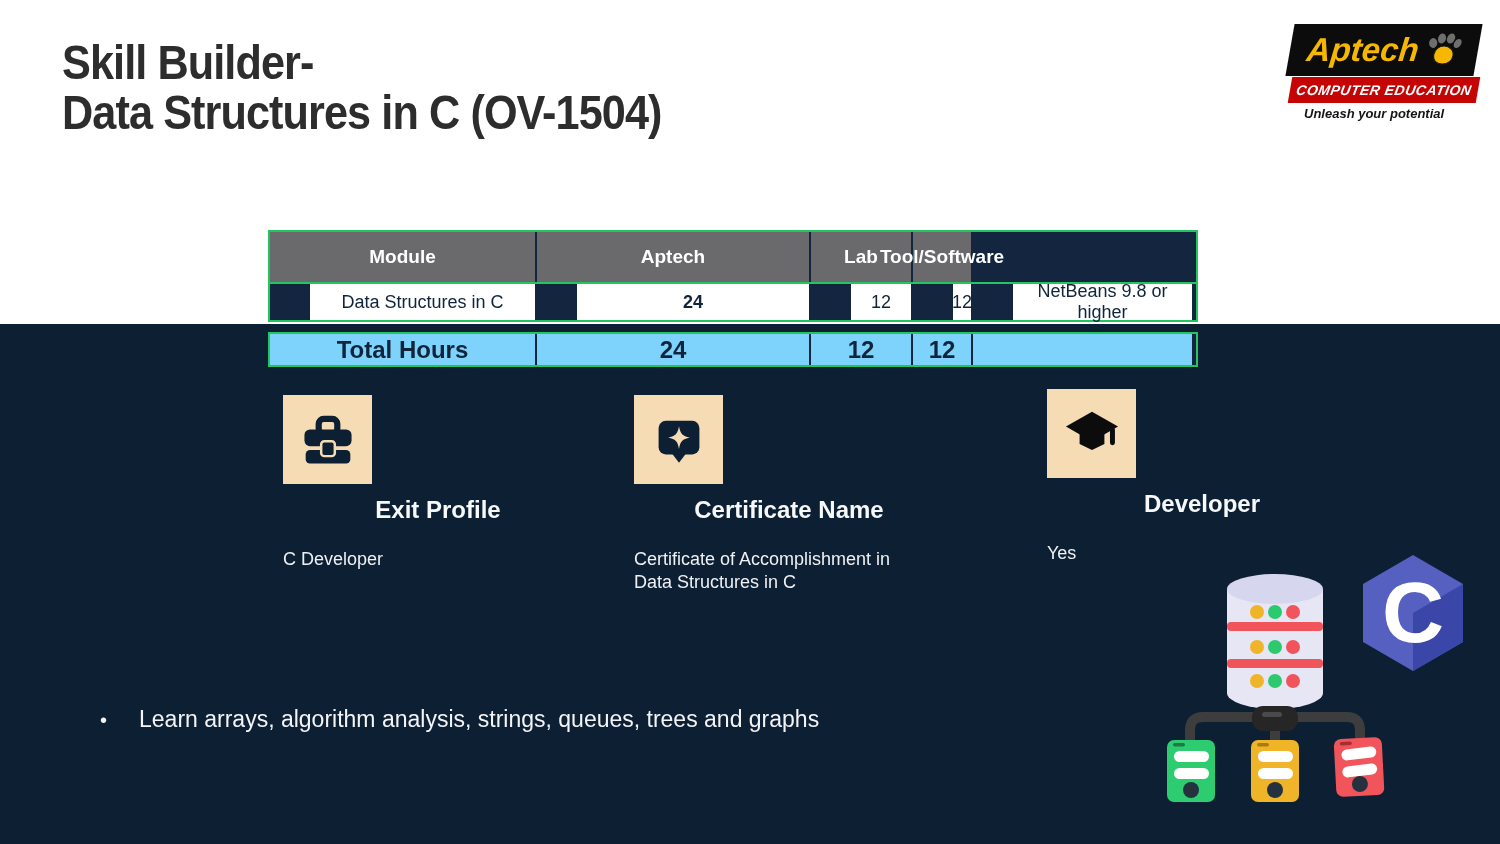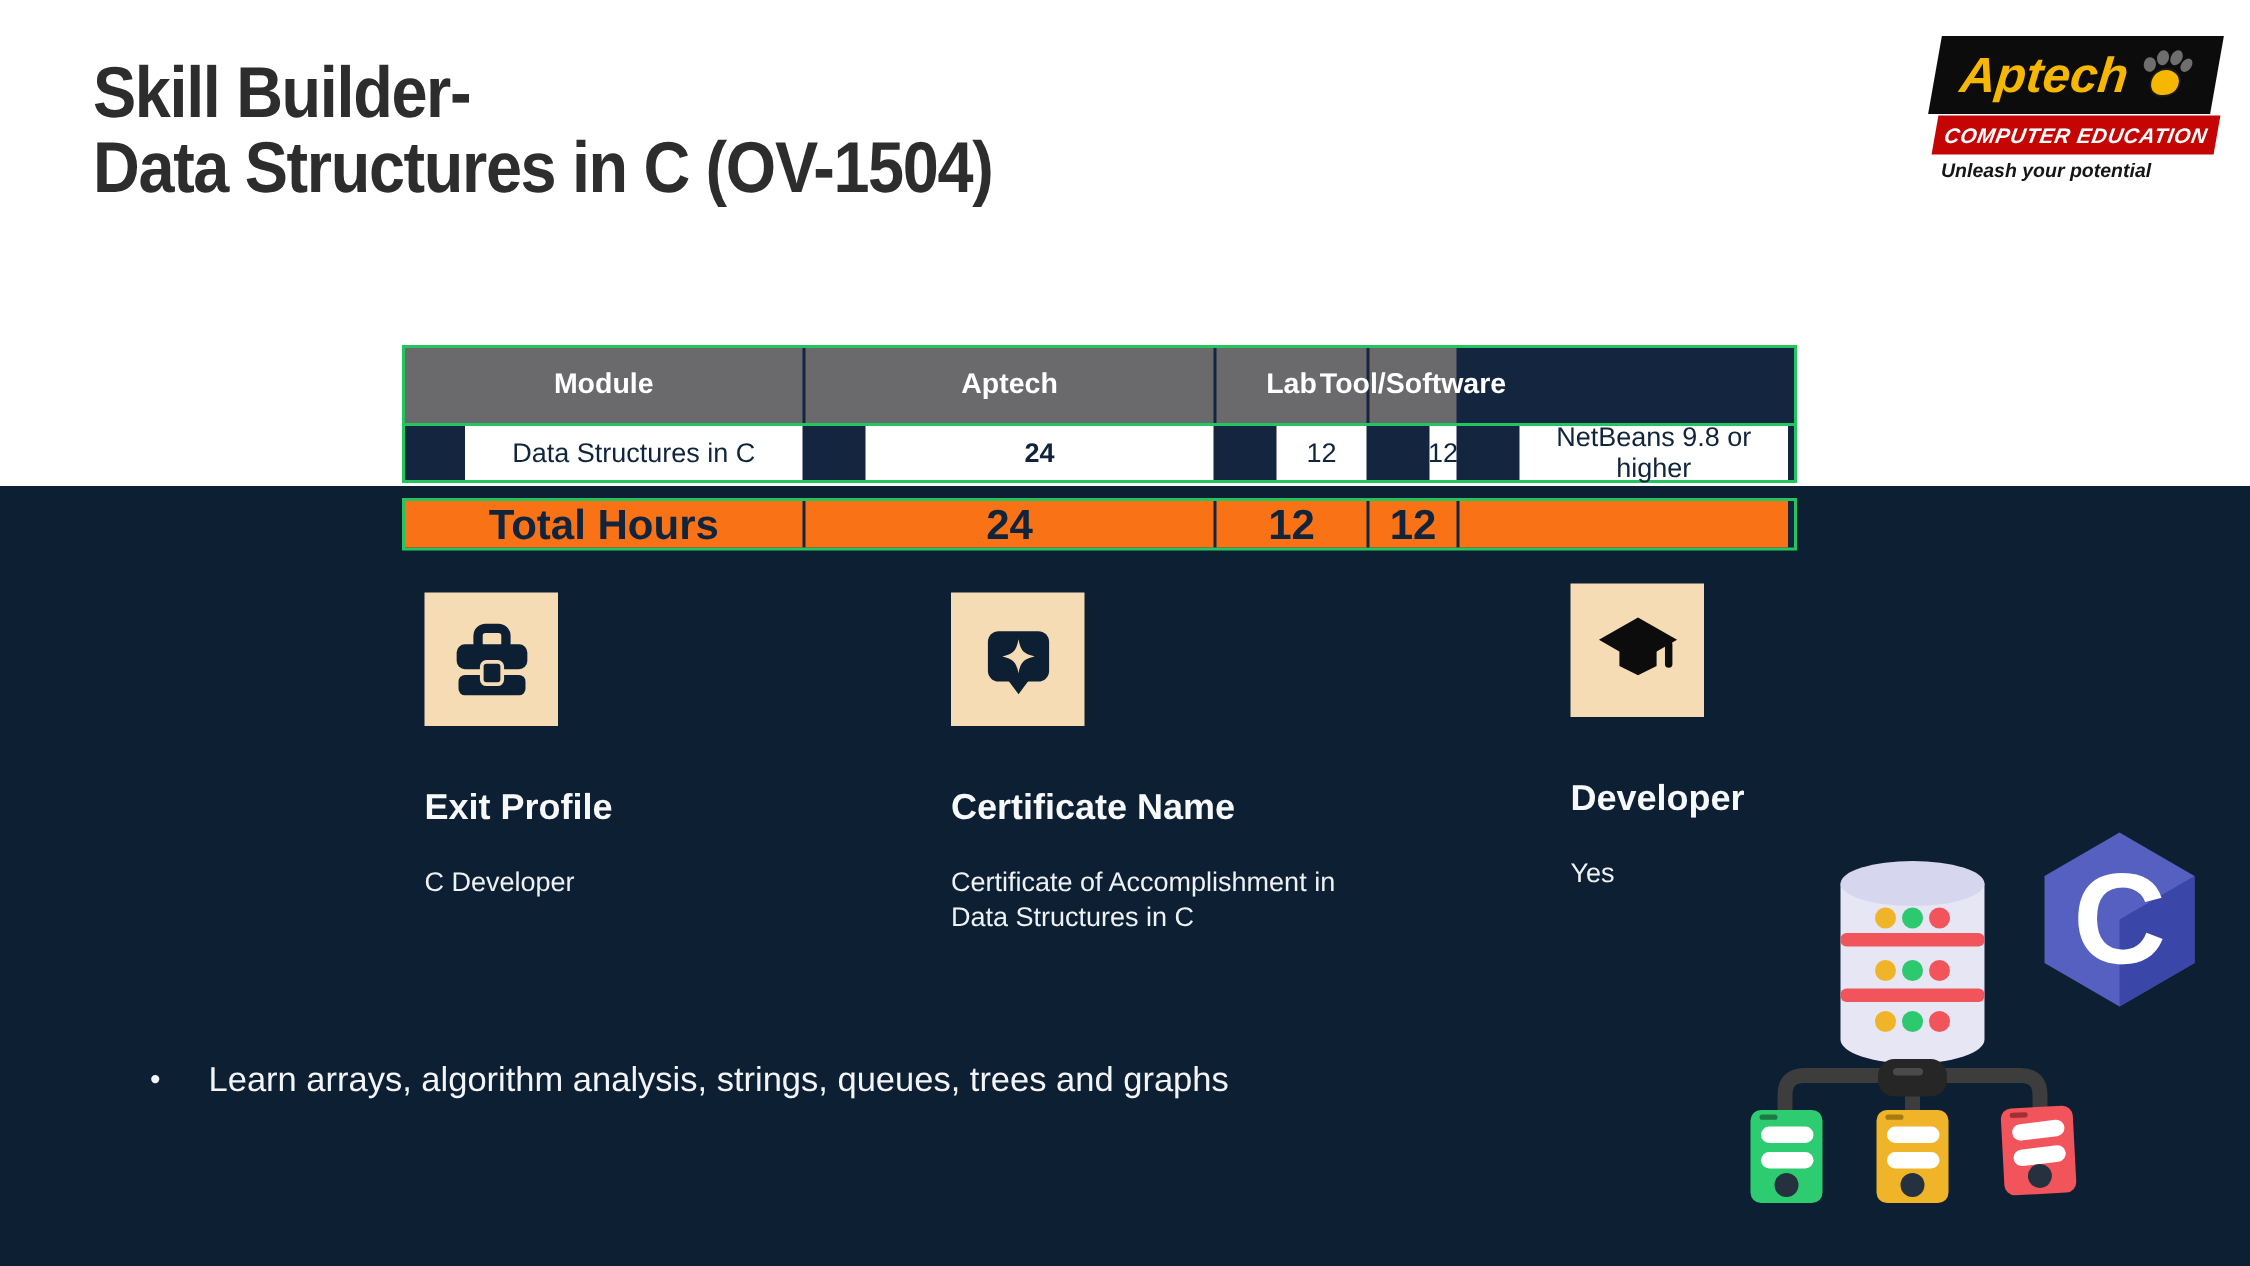--- a/index.html
+++ b/index.html
@@ -38,21 +38,21 @@
     background:#c50404; height:26px; transform:skewX(-10deg);
     display:flex; align-items:center; justify-content:center;
     margin-top:1px;
   }
   .logo-division {
     color:#ffffff; font-weight:bold; font-style:italic; font-size:14px;
     letter-spacing:0.5px; white-space:nowrap;
   }
   .logo-tagline {
     color:#151515; font-weight:bold; font-style:italic; font-size:13px;
-    margin-top:3px; margin-left:4px;
+    margin-top:3px; margin-left:14px;
   }
 
   
   .course-table { position:absolute; left:268px; top:230px; width:930px; }
   .tbl-grid {
     display:grid;
     grid-template-columns:265px 272px 100px 58px 219px;
     gap:2px; background:#13253f; border:2px solid #22c55e;
   }
   .tbl-cell {
@@ -60,35 +60,35 @@
     text-align:center; color:#10243c;
   }
   .tbl-head .tbl-cell {
     background:#6a6a6c; color:#ffffff; font-weight:bold; font-size:19px;
     height:50px; white-space:pre-line; line-height:1.25;
   }
   .tbl-body .tbl-cell { background:#ffffff; font-size:18px; height:36px;margin-left:40px; }
   .tbl-body .cell-bold { font-weight:bold; }
   .tbl-spacer { height:10px; background:transparent; }
   .tbl-total .tbl-cell {
-    background:#f97316; font-weight:bold; font-size:28px; height:31px;
+    background:#7dd3fc; font-weight:bold; font-size:24px; height:31px;
     color:#10243c;
   }
 
   
   .info-card { position:absolute; width:310px; }
   .card-exit { left:283px; top:395px; }
   .card-cert { left:634px; top:395px; }
   .card-exam { left:1047px; top:389px; }
   .icon-tile {
     width:89px; height:89px; background:#f5dcb4;
     display:flex; align-items:center; justify-content:center;
   }
   .card-label {
-    color:#f7f8fa; font-weight:bold; font-size:24px; margin-top:41px;
+    color:#f7f8fa; font-weight:bold; font-size:24px; margin-top:12px;text-align:center;
   }
   .card-value {
     color:#eef1f5; font-size:18px; margin-top:24px; line-height:1.25;
     max-width:295px;
   }
 
   
   .bullet-row {
     position:absolute; left:100px; top:706px; display:flex; gap:32px;
     color:#f2f4f7; font-size:23px;

